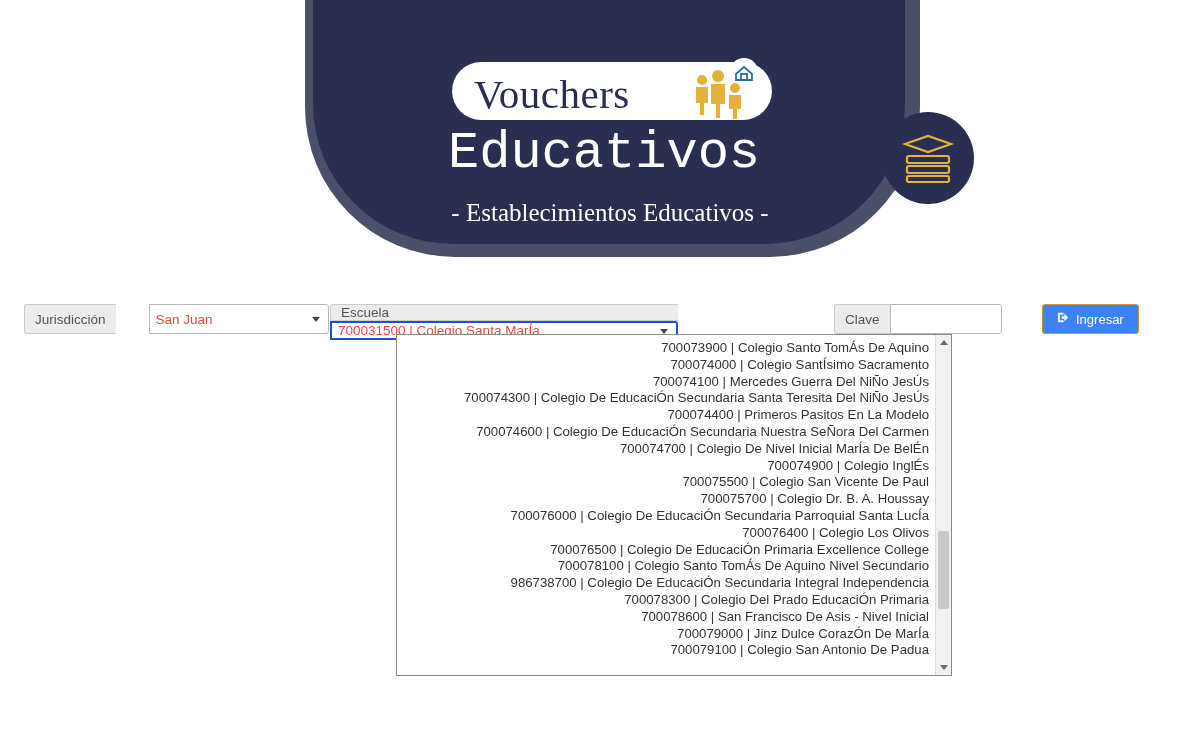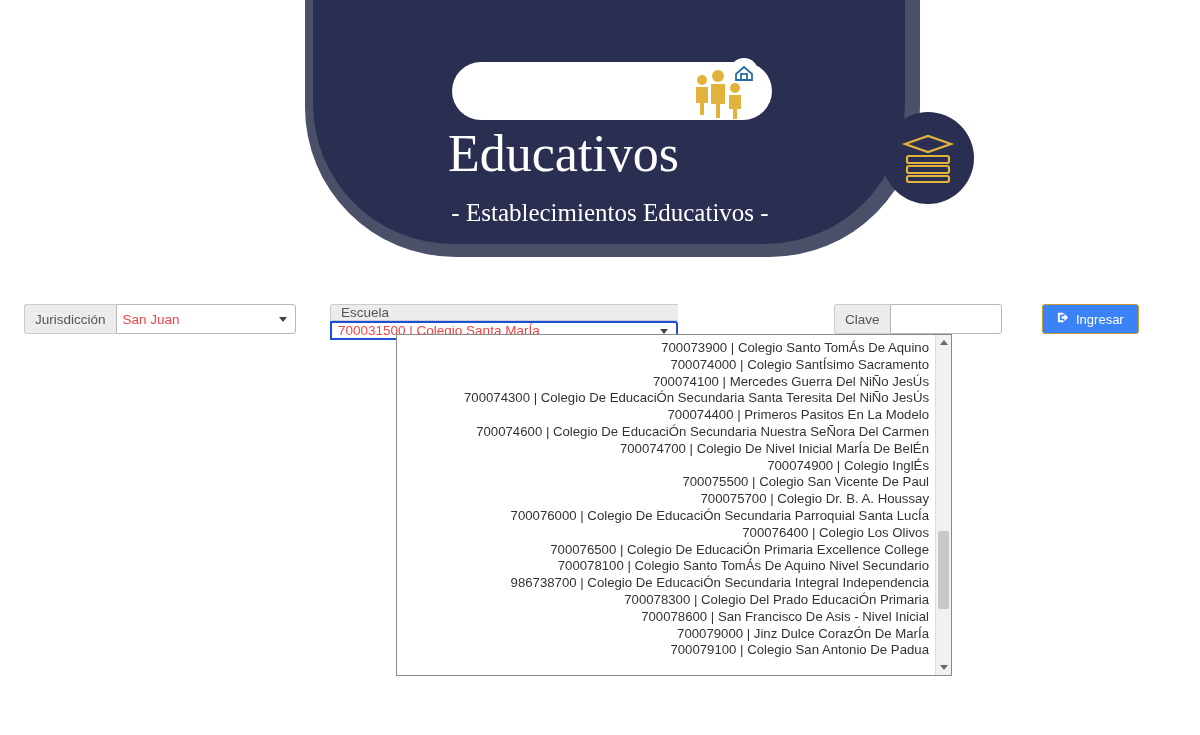--- a/index.html
+++ b/index.html
@@ -75,21 +75,21 @@
     position: absolute;
     left: 688px;
     top: 58px;
     width: 76px;
     height: 62px;
   }
   .educativos-text {
     position: absolute;
     left: 448px;
     top: 124px;
-    font-family: Liberation Serif, serif;
+    font-family: Liberation Mono, monospace;
     font-size: 52px;
     color: #ffffff;
     font-weight: normal;
   }
   .subtitle-text {
     position: absolute;
     left: 375px;
     top: 199px;
     width: 470px;
     text-align: center;
@@ -141,21 +141,21 @@
     right: 8px;
     top: 50%;
     width: 0;
     height: 0;
     margin-top: -2px;
     border-left: 4px solid transparent;
     border-right: 4px solid transparent;
     border-top: 5px solid #444;
   }
 
-  #jurisdiccion-group { left: 24px; top: 8px; }
+  #jurisdiccion-group { left: 24px; top: 8px; gap: 33px; }
   #jurisdiccion-select { width: 180px; }
 
   #escuela-group { left: 330px; top: 8px; flex-direction: column; }
   #escuela-select {
     width: 348px;
     border: 2px solid #1d4ed8;
   }
 
   #clave-group { left: 834px; top: 8px; }
   #clave-input { width: 112px; }
@@ -266,20 +266,21 @@
       <g fill="none" stroke="#e3b23c" stroke-width="2.2">
         <path d="M6 12 L29 4 L52 12 L29 20 Z"></path>
         <rect x="8" y="24" width="42" height="7" rx="2"></rect>
         <rect x="8" y="34" width="42" height="7" rx="2"></rect>
         <rect x="8" y="44" width="42" height="6" rx="2"></rect>
       </g>
     </svg>
   </div>
 
   <div class="vouchers-pill"></div>
+  <div class="vouchers-text">Vouchers</div>
 
   <div class="family-icon">
     <svg width="76" height="62" viewBox="0 0 76 62">
       <circle cx="56" cy="14" r="14" fill="#ffffff"></circle>
       <g stroke="#2a6fa8" stroke-width="1.8" fill="none">
         <path d="M48 16 L56 9 L64 16 L64 22 L48 22 Z"></path>
         <rect x="53" y="16" width="6" height="6"></rect>
       </g>
       <g fill="#e3b23c">
         <circle cx="14" cy="22" r="5"></circle>

